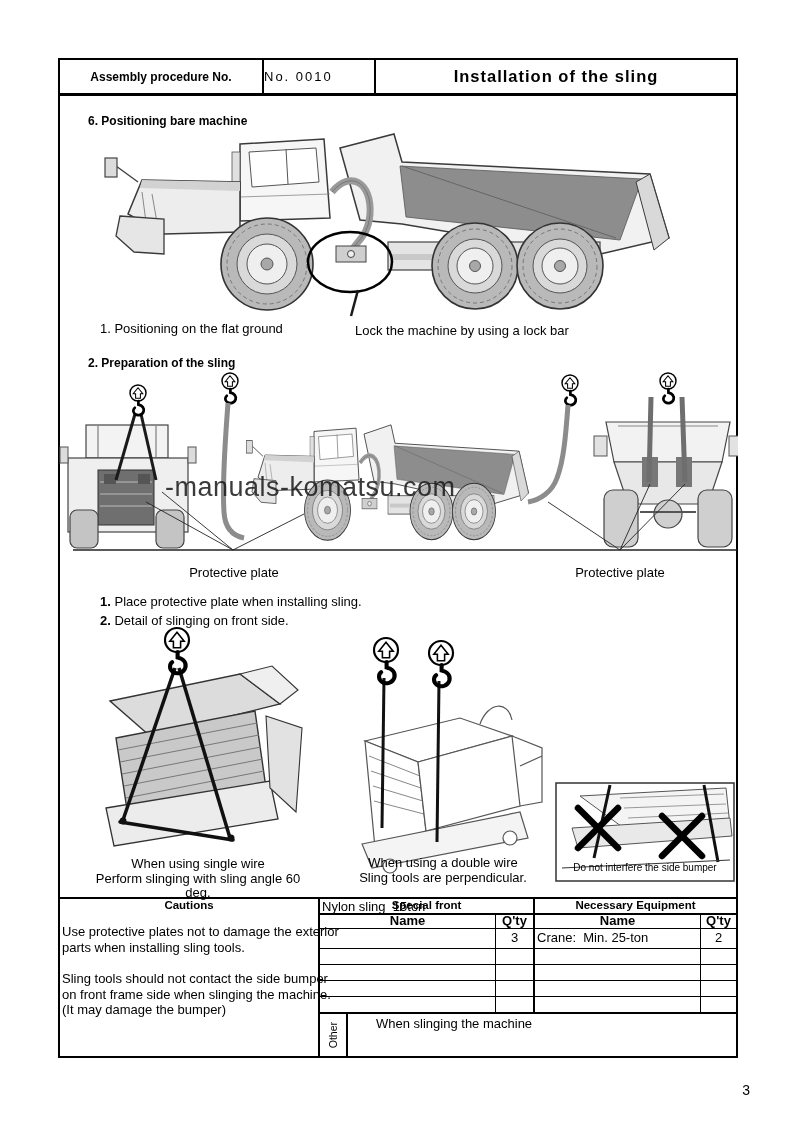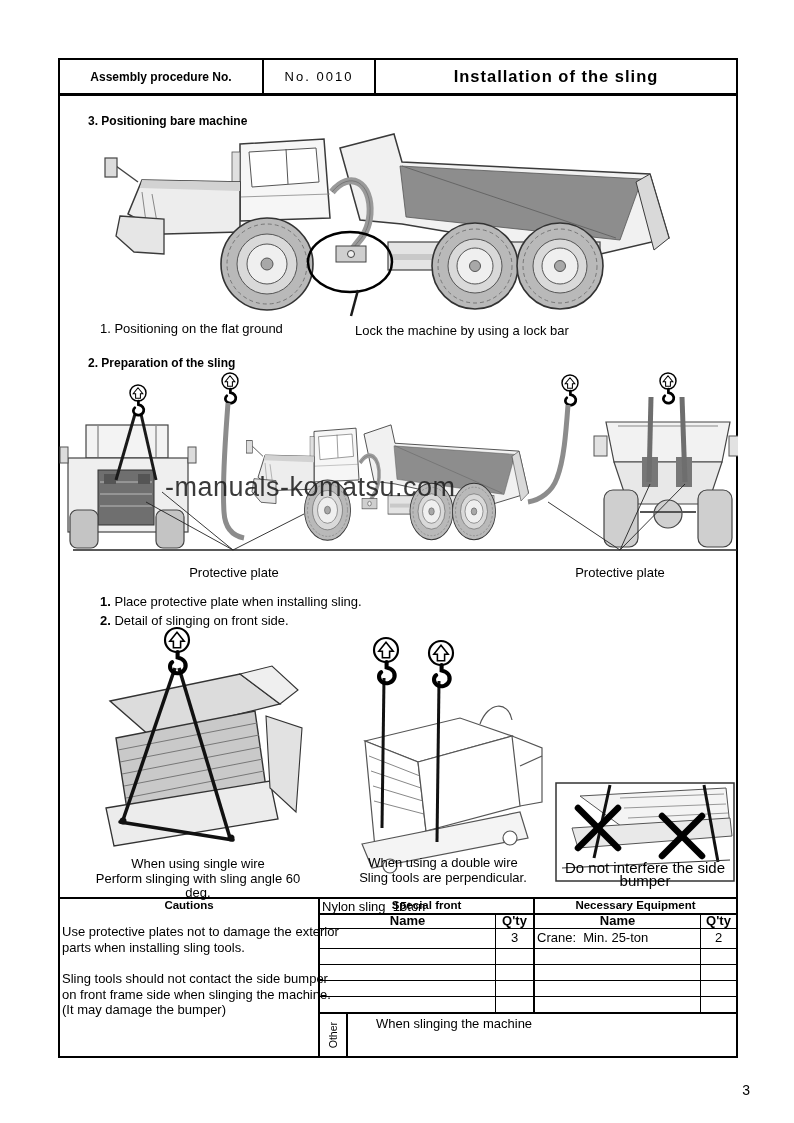--- a/index.html
+++ b/index.html
@@ -17,31 +17,31 @@
 </style>
 </head>
 <body>
 
 <div id="page">
 
   <div class="abs" style="left:58px;top:58px;width:680px;height:37px;border:2px solid #000;box-sizing:border-box;display:flex;">
     <div style="width:202px;border-right:2px solid #000;display:flex;align-items:center;justify-content:center;">
       <span class="b" style="font-size:12px;">Assembly procedure No.</span>
     </div>
-    <div style="width:110px;border-right:2px solid #000;display:flex;align-items:center;justify-content:center;">
+    <div style="width:110px;border-right:2px solid #000;display:flex;align-items:center;justify-content:flex-start;">
       <span style="font-size:13px;letter-spacing:2px;">No. 0010</span>
     </div>
     <div style="flex:1;display:flex;align-items:center;justify-content:center;">
       <span class="b" style="font-size:16.5px;letter-spacing:1px;">Installation of the sling</span>
     </div>
   </div>
 
   <div class="abs" style="left:58px;top:94px;width:680px;height:964px;border:2px solid #000;box-sizing:border-box;"></div>
 
-  <div class="abs b t12" style="left:88px;top:114px;">3. Positioning bare machine</div>
+  <div class="abs b t12" style="left:88px;top:114px;">6. Positioning bare machine</div>
 
   <svg class="abs" style="left:92px;top:122px;" width="610" height="195" viewBox="0 0 610 195">
     <defs>
       <g id="hookicon">
         <circle cx="0" cy="0" r="10" fill="#fff" stroke="#000" stroke-width="1.8"></circle>
         <polygon points="0,-6.5 -6,1 -3,1 -3,6.5 3,6.5 3,1 6,1" fill="#fff" stroke="#000" stroke-width="1.3"></polygon>
         <path d="M0.5,10 L0.5,14.5 C5.5,15.5 8,19 7,23 C5.8,27.5 0,29 -3.5,26.5 C-6.5,24.3 -6.5,20.5 -4,18.5" fill="none" stroke="#000" stroke-width="3.4" stroke-linecap="round"></path>
       </g>
       <g id="truck-side">
         <polygon points="248,26 302,12 310,40 558,52 577,116 500,134 310,102 268,98" fill="#f1f1f1" stroke="#3a3a3a" stroke-width="1.5"></polygon>
@@ -239,21 +239,21 @@
         <line x1="582" y1="200" x2="622" y2="240"></line>
         <line x1="622" y1="200" x2="582" y2="240"></line>
       </g>
     </g>
   </svg>
 
   <div class="abs t11 ctr preline" style="left:88px;top:857px;width:220px;line-height:14.5px;">When using single wire
 Perform slinging with sling angle 60 deg.</div>
   <div class="abs t11 ctr preline" style="left:343px;top:856px;width:200px;line-height:14.5px;">When using a double wire
 Sling tools are perpendicular.</div>
-  <div class="abs ctr" style="left:559px;top:861px;width:172px;font-size:15px;line-height:13px;">Do not interfere the side bumper</div>
+  <div class="abs ctr" style="left:559px;top:861px;width:172px;font-size:10px;line-height:13px;">Do not interfere the side bumper</div>
 
   <div class="ln" style="left:60px;top:897px;width:676px;height:2px;"></div>
   <div class="ln" style="left:318px;top:898px;width:2px;height:158px;"></div>
   <div class="ln" style="left:533px;top:898px;width:2px;height:116px;"></div>
   <div class="ln" style="left:495px;top:913px;width:1px;height:101px;"></div>
   <div class="ln" style="left:700px;top:913px;width:1px;height:101px;"></div>
   <div class="ln" style="left:318px;top:913px;width:418px;height:2px;"></div>
   <div class="ln" style="left:318px;top:928px;width:418px;height:1px;"></div>
   <div class="ln" style="left:318px;top:948px;width:418px;height:1px;"></div>
   <div class="ln" style="left:318px;top:964px;width:418px;height:1px;"></div>

